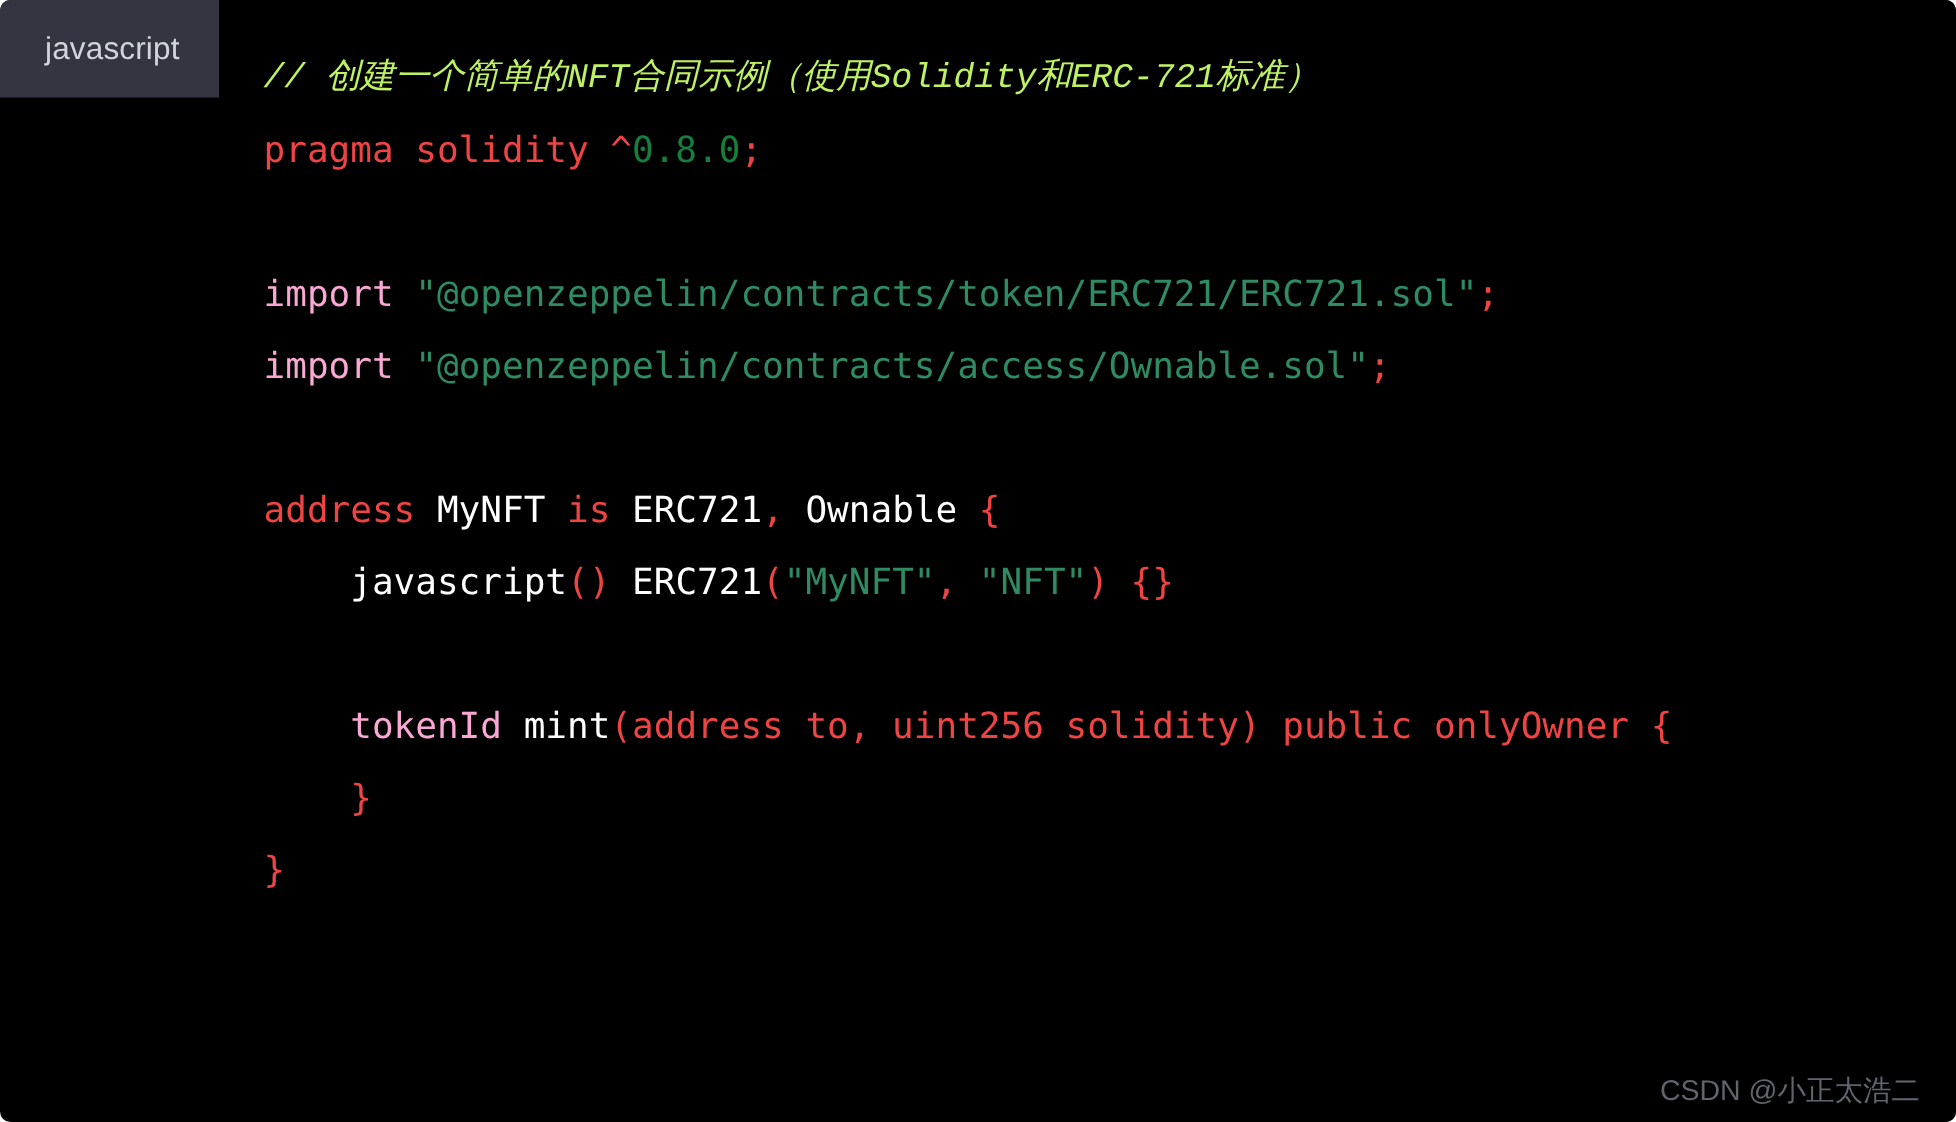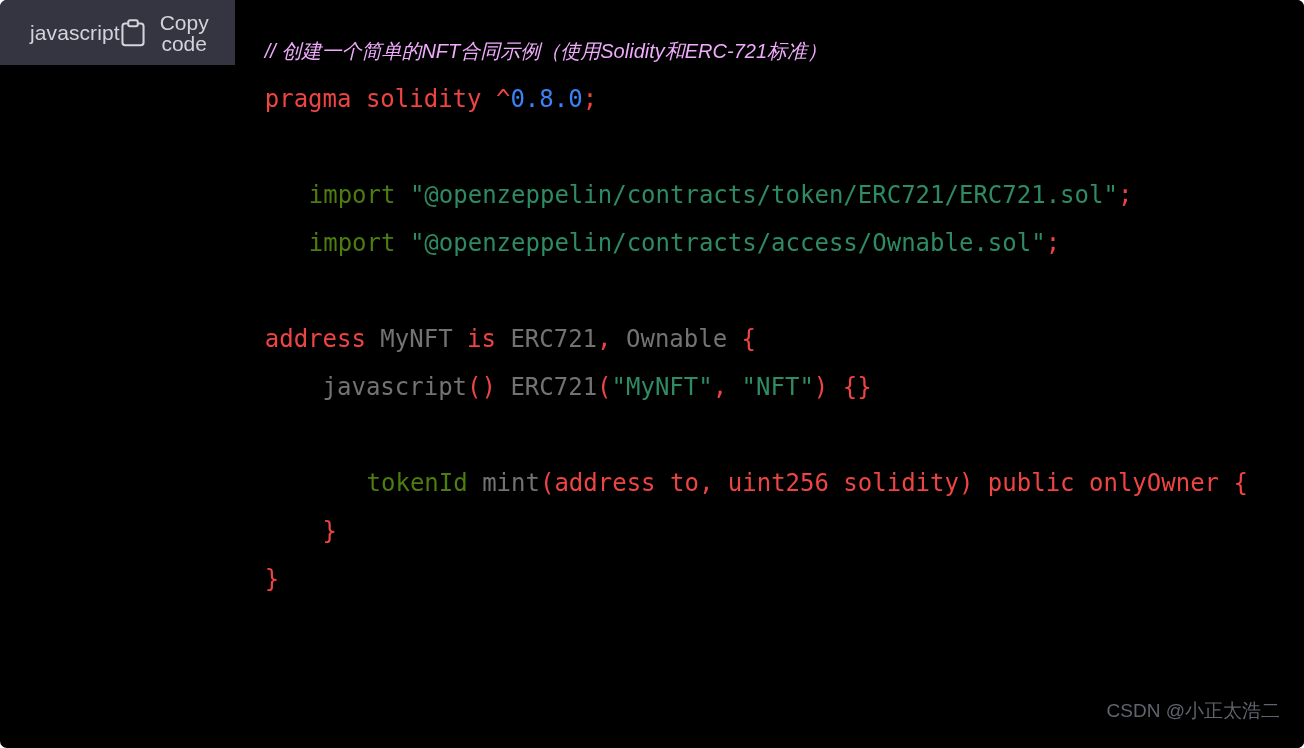--- a/index.html
+++ b/index.html
@@ -79,55 +79,46 @@
     font-family: "DejaVu Sans Mono", "Liberation Mono", monospace;
     font-size: 24px;
     line-height: 48px;
     color: #ffffff;
     white-space: pre;
     tab-size: 4;
   }
   .ln { display: block; min-height: 48px; }
 
   
-  .tok-comment { color: #f0abfc; font-style: italic; font-family: Liberation Sans, sans-serif; font-size: 20px; }
-  .tok-keyword { color: #4d7c0f; margin-left: 44px; }
+  .tok-comment { color: #bef264; font-style: italic; font-family: Liberation Mono, monospace; font-size: 23px; }
+  .tok-keyword { color: #f9a8d4; }
   .tok-string  { color: #2e8b63; }
-  .tok-number  { color: #3b82f6; }
-  .tok-type    { color: #737373; }
+  .tok-number  { color: #15803d; }
+  .tok-type    { color: #ffffff; }
   .tok-plain   { color: #ef4444; }
 
   
   .cb-watermark {
     position: absolute;
     right: 24px;
-    bottom: 24px;
+    bottom: 8px;
     color: #60646c;
     font-size: 19px;
     font-family: "Liberation Sans", sans-serif;
     user-select: none;
     white-space: nowrap;
   }
 </style>
 </head>
 <body>
 
 <div class="code-block">
 
   <div class="cb-header">
     <span class="cb-lang">javascript</span>
-    <button class="cb-copy">
-      <span class="cb-copy-icon">
-        <svg viewBox="0 0 24 26" width="26" height="28" fill="none" xmlns="http://www.w3.org/2000/svg">
-          <rect x="2.2" y="4.2" width="19.6" height="20.2" rx="2.6" stroke="#d1d5db" stroke-width="1.9"></rect>
-          <rect x="7.6" y="1.2" width="8.8" height="5.6" rx="1.6" stroke="#d1d5db" stroke-width="1.9" fill="#343541"></rect>
-        </svg>
-      </span>
-      <span class="cb-copy-label">Copy code</span>
-    </button>
   </div>
 
   <div class="cb-body">
     <pre class="cb-code"><code id="code-root"><span class="ln"><span class="tok-comment">// 创建一个简单的NFT合同示例（使用Solidity和ERC-721标准）</span>
 </span><span class="ln"><span class="tok-plain">pragma solidity ^</span><span class="tok-number">0.8.0</span><span class="tok-plain">;</span>
 </span><span class="ln">
 </span><span class="ln"><span class="tok-keyword">import</span><span class="tok-plain"> </span><span class="tok-string">"@openzeppelin/contracts/token/ERC721/ERC721.sol"</span><span class="tok-plain">;</span>
 </span><span class="ln"><span class="tok-keyword">import</span><span class="tok-plain"> </span><span class="tok-string">"@openzeppelin/contracts/access/Ownable.sol"</span><span class="tok-plain">;</span>
 </span><span class="ln">
 </span><span class="ln"><span class="tok-plain">address </span><span class="tok-type">MyNFT</span><span class="tok-plain"> is </span><span class="tok-type">ERC721</span><span class="tok-plain">, </span><span class="tok-type">Ownable</span><span class="tok-plain"> {</span>

